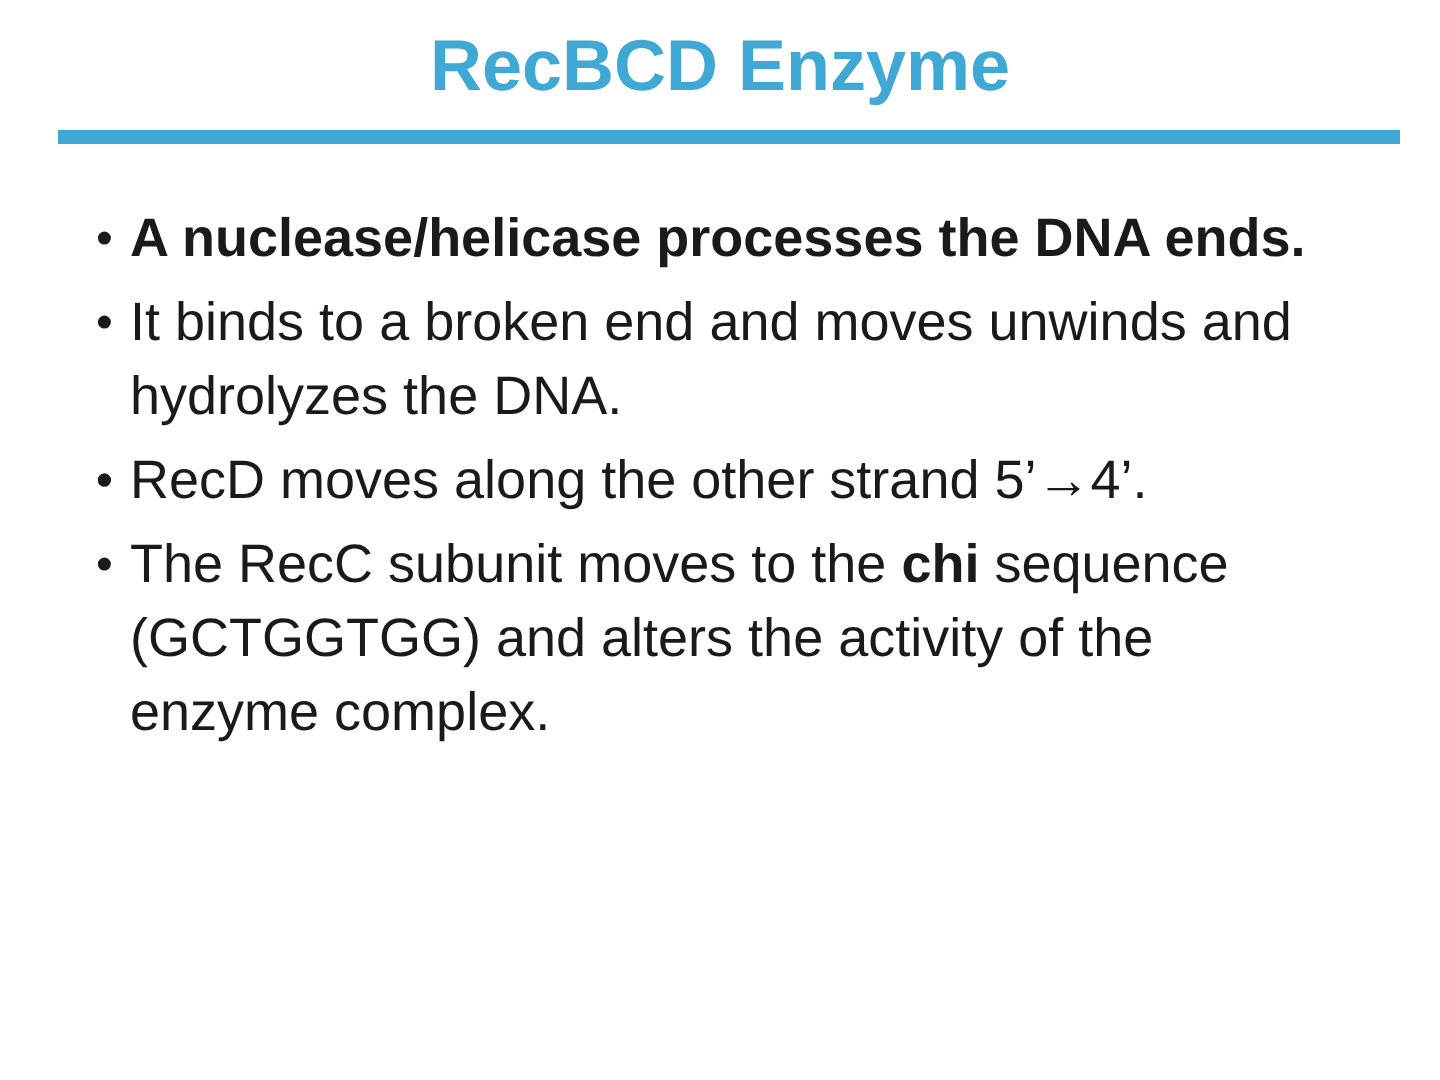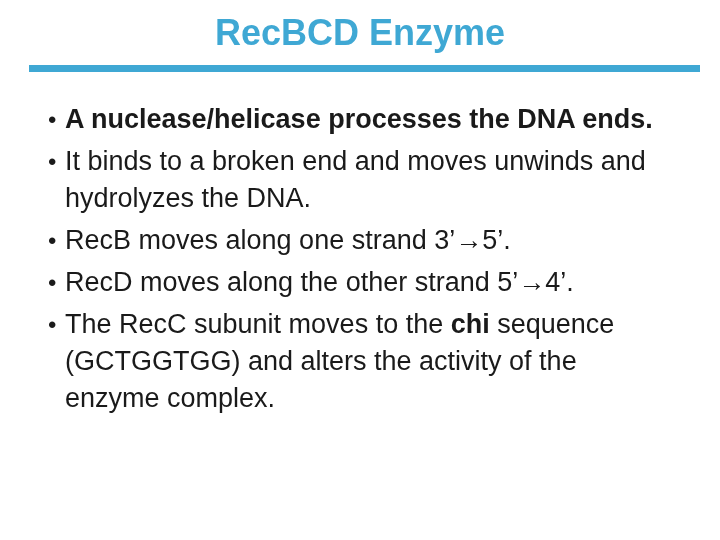--- a/index.html
+++ b/index.html
@@ -64,17 +64,17 @@
 </style>
 </head>
 <body>
 
 <div class="slide" style="--accent-color: #3FA8D4; --text-color: #1a1a1a; --bg-color: #ffffff;">
   <div class="slide-title">RecBCD Enzyme</div>
   <div class="title-rule"></div>
   <ul class="bullet-list">
       <li class="bullet-item"><span class="bullet-marker">•</span><span class="bullet-text"><span class="seg-bold">A nuclease/helicase processes the DNA ends.</span></span></li>
       <li class="bullet-item"><span class="bullet-marker">•</span><span class="bullet-text"><span class="seg-regular">It binds to a broken end and moves unwinds and hydrolyzes the DNA.</span></span></li>
-      <li class="bullet-item"><span class="bullet-marker">•</span><span class="bullet-text"><span class="seg-regular">RecB moves along one strand 3’→5’.</span></span></li>
+      <li class="bullet-item"><span class="bullet-marker">•</span></li>
       <li class="bullet-item"><span class="bullet-marker">•</span><span class="bullet-text"><span class="seg-regular">RecD moves along the other strand 5’→4’.</span></span></li>
       <li class="bullet-item"><span class="bullet-marker">•</span><span class="bullet-text"><span class="seg-regular">The RecC subunit moves to the </span><span class="seg-bold">chi</span><span class="seg-regular"> sequence (GCTGGTGG) and alters the activity of the enzyme complex.</span></span></li>
     </ul>
 </div>
 
 </body></html>

